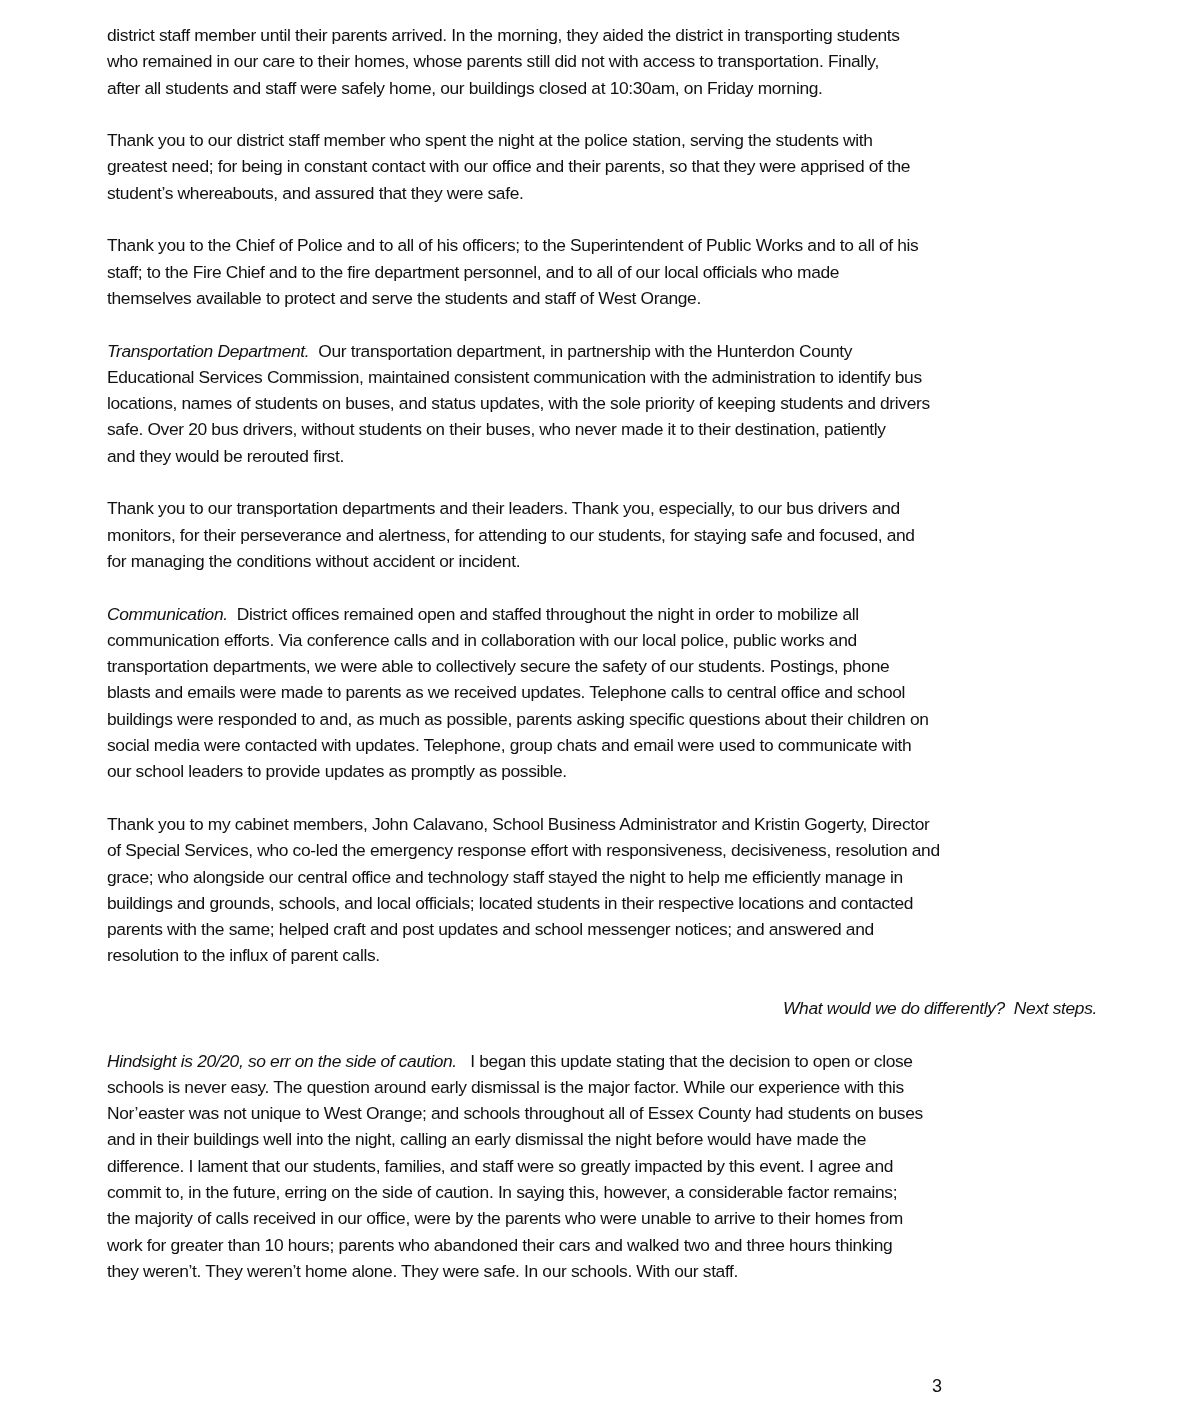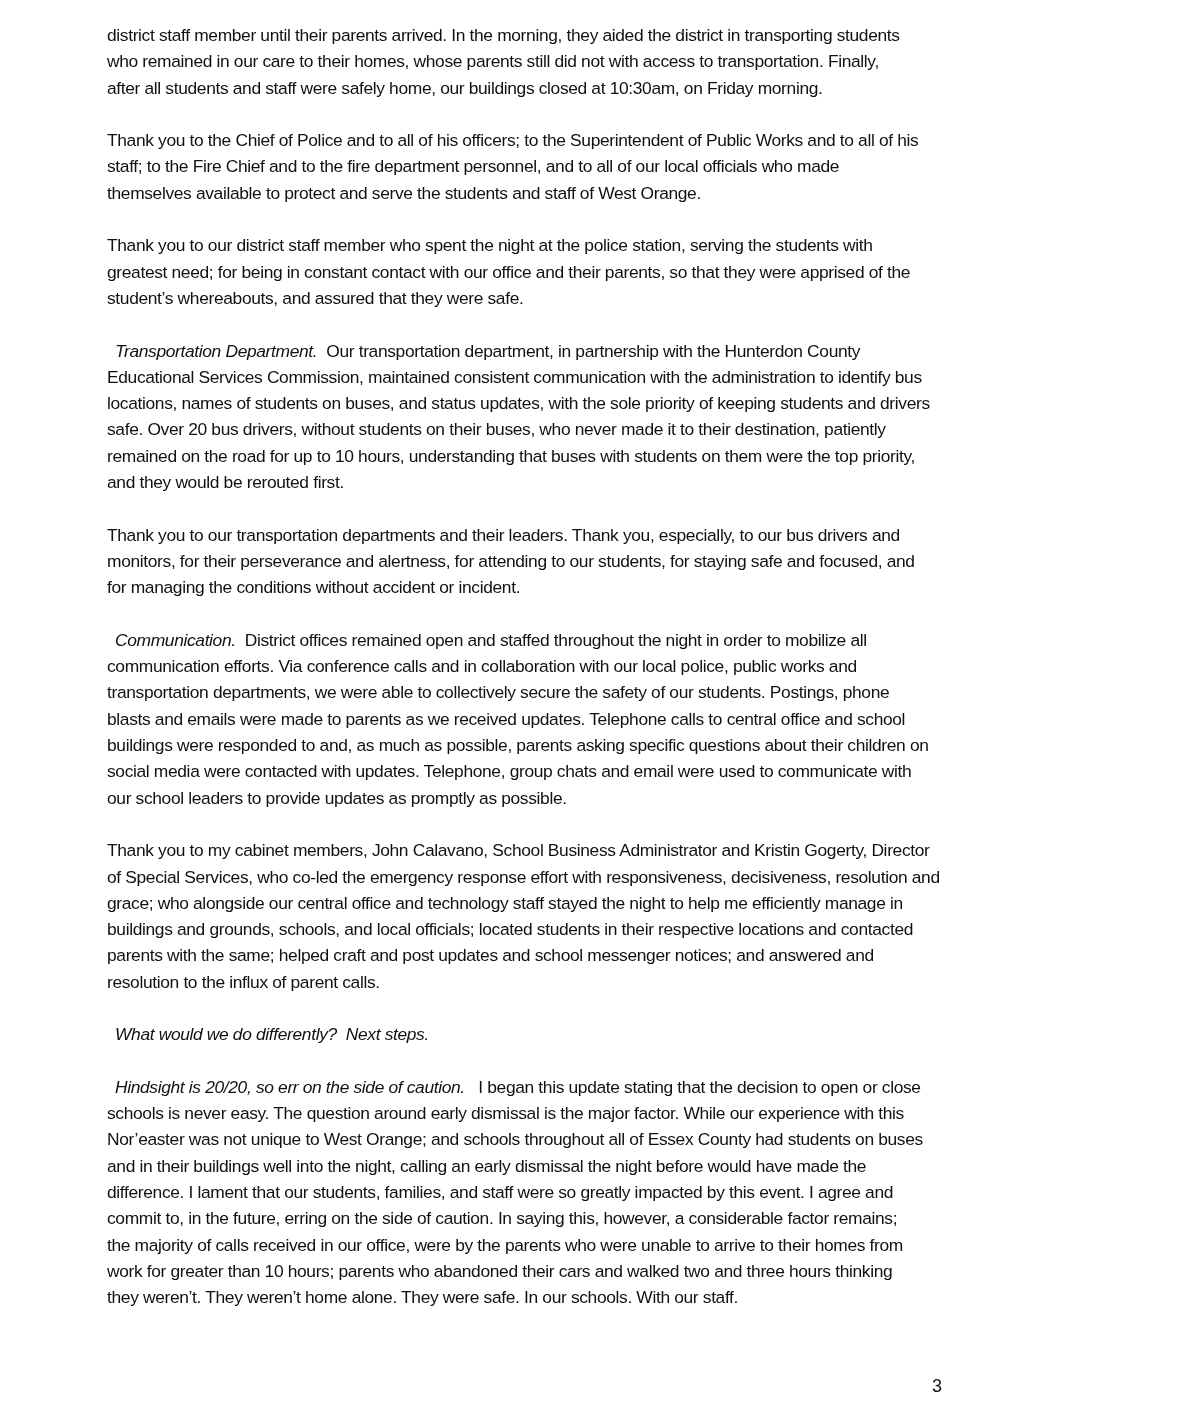--- a/index.html
+++ b/index.html
@@ -10,57 +10,56 @@
       font-family: "Liberation Sans", sans-serif;
     }
     .content {
       position: absolute; left: 107px; top: 22px; width: 990px;
     }
     .para { margin: 0 0 26.3px 0; }
     .line {
       display: block; height: 26.3px; line-height: 26.3px;
       font-size: 17.4px; white-space: nowrap; letter-spacing: -0.35px;
     }
-    .it { font-style: italic; margin-left: 8px; }
-    .center { text-align: left; }
+    .it { font-style: italic; }
+    .center { text-align: right; }
     .page-number {
       position: absolute; right: 106px; top: 1373px;
       font-size: 18px; line-height: 26px;
     }
   </style>
 </head>
 <body>
 
 <div class="page">
   <div class="content">
 
     <div class="para">
       <span class="line">district staff member until their parents arrived.  In the morning, they aided the district in transporting students</span>
       <span class="line">who remained in our care to their homes, whose parents still did not with access to transportation.  Finally,</span>
       <span class="line">after all students and staff were safely home, our buildings closed at 10:30am, on Friday morning.</span>
     </div>
 
     <div class="para">
+      <span class="line">Thank you to our district staff member who spent the night at the police station, serving the students with</span>
+      <span class="line">greatest need; for being in constant contact with our office and their parents, so that they were apprised of the</span>
+      <span class="line">student’s whereabouts, and assured that they were safe.</span>
+    </div>
+
+    <div class="para">
       <span class="line">Thank you to the Chief of Police and to all of his officers; to the Superintendent of Public Works and to all of his</span>
       <span class="line">staff; to the Fire Chief and to the fire department personnel, and to all of our local officials who made</span>
       <span class="line">themselves available to protect and serve the students and staff of West Orange.</span>
-    </div>
-
-    <div class="para">
-      <span class="line">Thank you to our district staff member who spent the night at the police station, serving the students with</span>
-      <span class="line">greatest need; for being in constant contact with our office and their parents, so that they were apprised of the</span>
-      <span class="line">student’s whereabouts, and assured that they were safe.</span>
     </div>
 
     <div class="para">
       <span class="line"><span class="it">Transportation Department.</span><span style="white-space:pre">  Our transportation department, in partnership with the Hunterdon County</span></span>
       <span class="line">Educational Services Commission, maintained consistent communication with the administration to identify bus</span>
       <span class="line">locations, names of students on buses, and status updates, with the sole priority of keeping students and drivers</span>
       <span class="line">safe.  Over 20 bus drivers, without students on their buses, who never made it to their destination, patiently</span>
-      <span class="line">remained on the road for up to 10 hours, understanding that buses with students on them were the top priority,</span>
       <span class="line">and they would be rerouted first.</span>
     </div>
 
     <div class="para">
       <span class="line">Thank you to our transportation departments and their leaders.  Thank you, especially, to our bus drivers and</span>
       <span class="line">monitors, for their perseverance and alertness, for attending to our students, for staying safe and focused, and</span>
       <span class="line">for managing the conditions without accident or incident.</span>
     </div>
 
     <div class="para">

